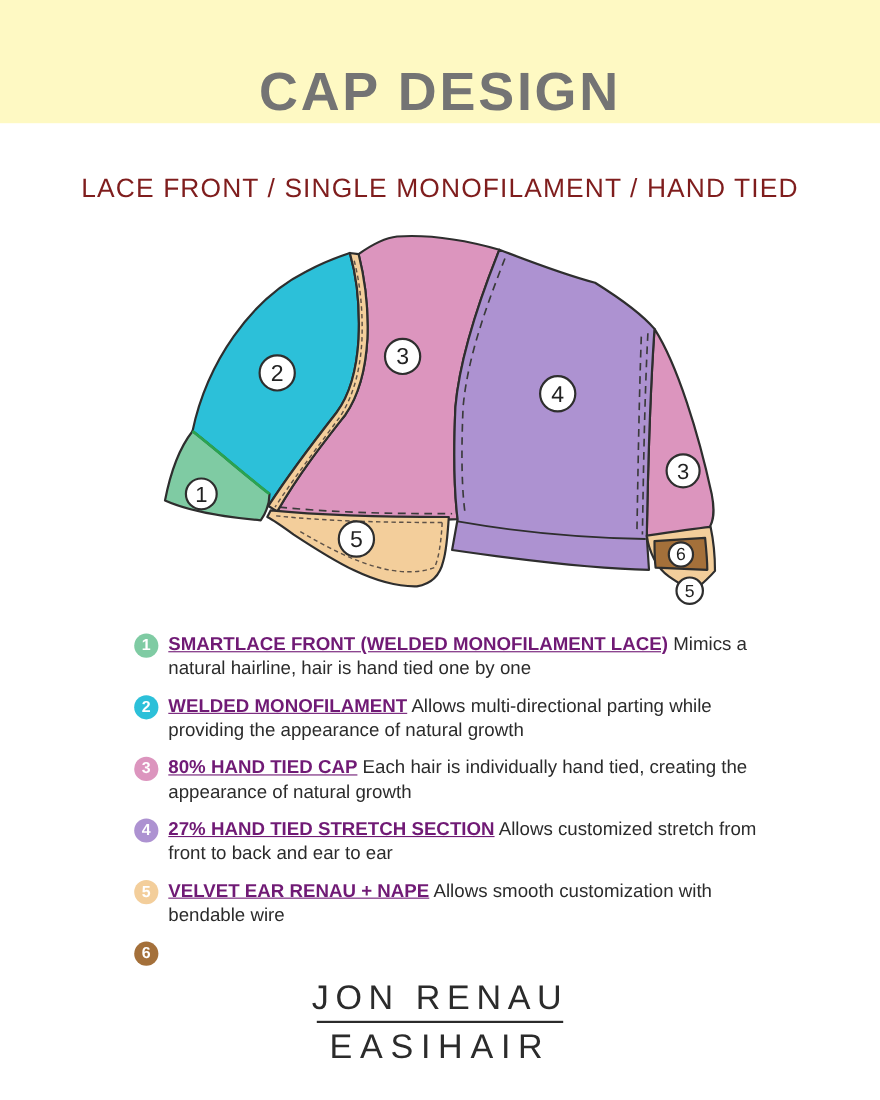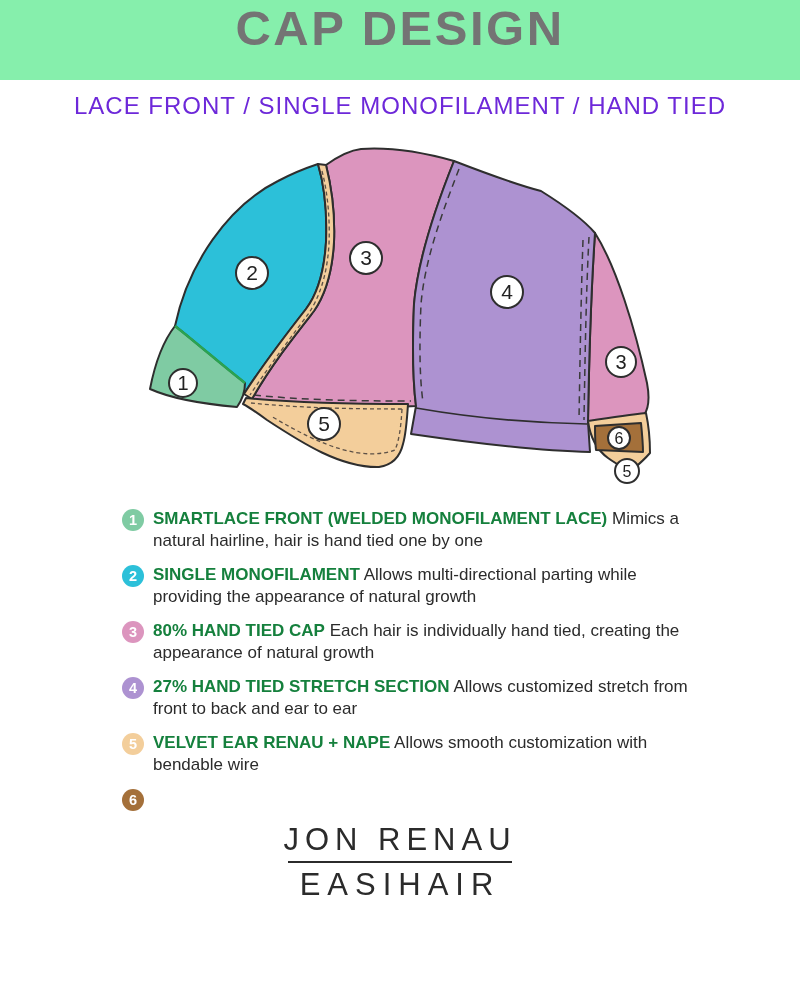--- a/index.html
+++ b/index.html
@@ -3,30 +3,30 @@
 <meta charset="utf-8">
 <style>
   html,body{margin:0;padding:0;}
   body{
     width:800px;height:1000px;background:#ffffff;
     font-family:"Liberation Sans", sans-serif;
     -webkit-font-smoothing:antialiased;
     overflow:hidden;
   }
   .header-band{
-    width:800px;height:80px;background:#86efac;
-    display:flex;align-items:flex-start;justify-content:center;
+    width:800px;height:112px;background:#fef9c3;
+    display:flex;align-items:flex-end;justify-content:center;
   }
   .header-band h1{
     margin:0;font-size:49px;font-weight:bold;color:#747474;
     letter-spacing:2.5px;
   }
   .subtitle{
-    margin-top:12px;text-align:center;
-    font-size:24px;color:#6d28d9;letter-spacing:1px;font-weight:400;
+    margin-top:46px;text-align:center;
+    font-size:24px;color:#7f1d1d;letter-spacing:1px;font-weight:400;
   }
   .diagram-wrap{
     width:560px;margin:16px auto 0 auto;transform:translateX(8px);
   }
   svg text.circle-num{
     font-family:"Liberation Sans", sans-serif;
     fill:#222222;font-weight:400;
   }
   .region{stroke:#2E2E2E;stroke-width:2;stroke-linejoin:round;}
   .seam-solid{fill:none;stroke:#2E2E2E;stroke-width:1.6;}
@@ -43,21 +43,21 @@
   }
   .badge{
     flex:0 0 auto;width:22px;height:22px;border-radius:50%;
     color:#ffffff;font-size:14.5px;font-weight:bold;
     display:flex;align-items:center;justify-content:center;
     margin-right:9px;margin-top:1px;
   }
   .legend-text{
     font-size:17px;line-height:22px;color:#2b2b2b;max-width:545px;
   }
-  .legend-text b{color:#15803d;}
+  .legend-text b{color:#701a75;text-decoration:underline;}
 
   .footer{
     text-align:center;color:#2b2b2b;
   }
   .footer .brand{
     font-size:31px;letter-spacing:6px;line-height:33px;font-weight:400;
   }
   .footer .rule{
     width:224px;border-top:2px solid #2b2b2b;margin:5px auto;
   }
@@ -158,21 +158,21 @@
   </svg>
 </div>
 
 <div class="legend">
   <div class="legend-item">
     <div class="badge" style="background: rgb(127, 203, 163);">1</div>
     <div class="legend-text"><b>SMARTLACE FRONT (WELDED MONOFILAMENT LACE)</b> <span>Mimics a natural hairline, hair is hand tied one by one</span></div>
   </div>
   <div class="legend-item">
     <div class="badge" style="background: rgb(44, 192, 217);">2</div>
-    <div class="legend-text"><b>SINGLE MONOFILAMENT</b> <span>Allows multi-directional parting while providing the appearance of natural growth</span></div>
+    <div class="legend-text"><b>WELDED MONOFILAMENT</b> <span>Allows multi-directional parting while providing the appearance of natural growth</span></div>
   </div>
   <div class="legend-item">
     <div class="badge" style="background: rgb(220, 149, 190);">3</div>
     <div class="legend-text"><b>80% HAND TIED CAP</b> <span>Each hair is individually hand tied, creating the appearance of natural growth</span></div>
   </div>
   <div class="legend-item">
     <div class="badge" style="background: rgb(173, 146, 209);">4</div>
     <div class="legend-text"><b>27% HAND TIED STRETCH SECTION</b> <span>Allows customized stretch from front to back and ear to ear</span></div>
   </div>
   <div class="legend-item">

